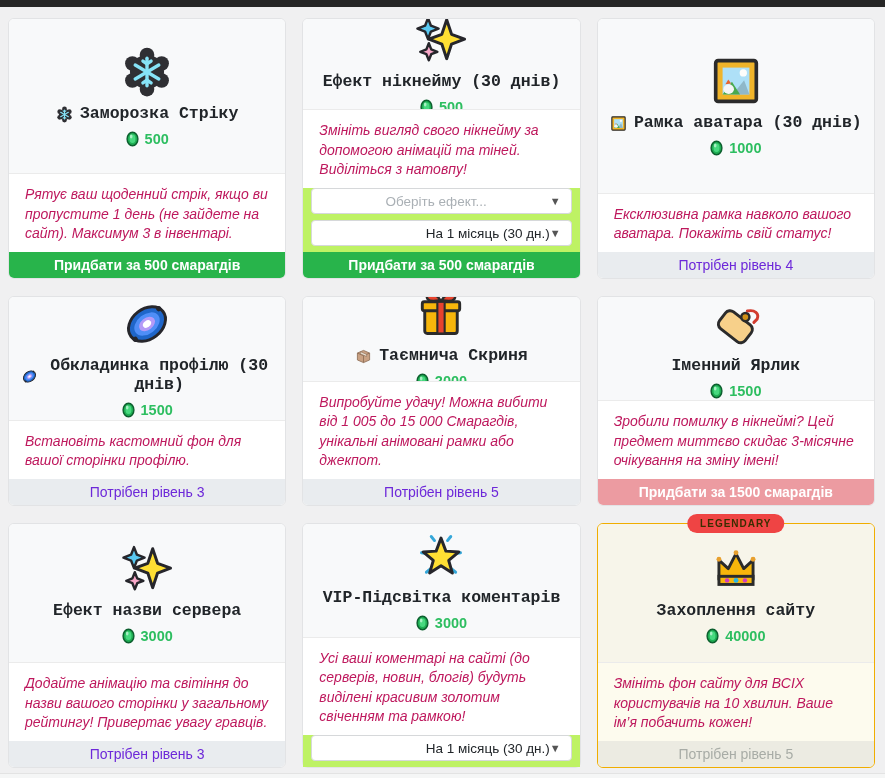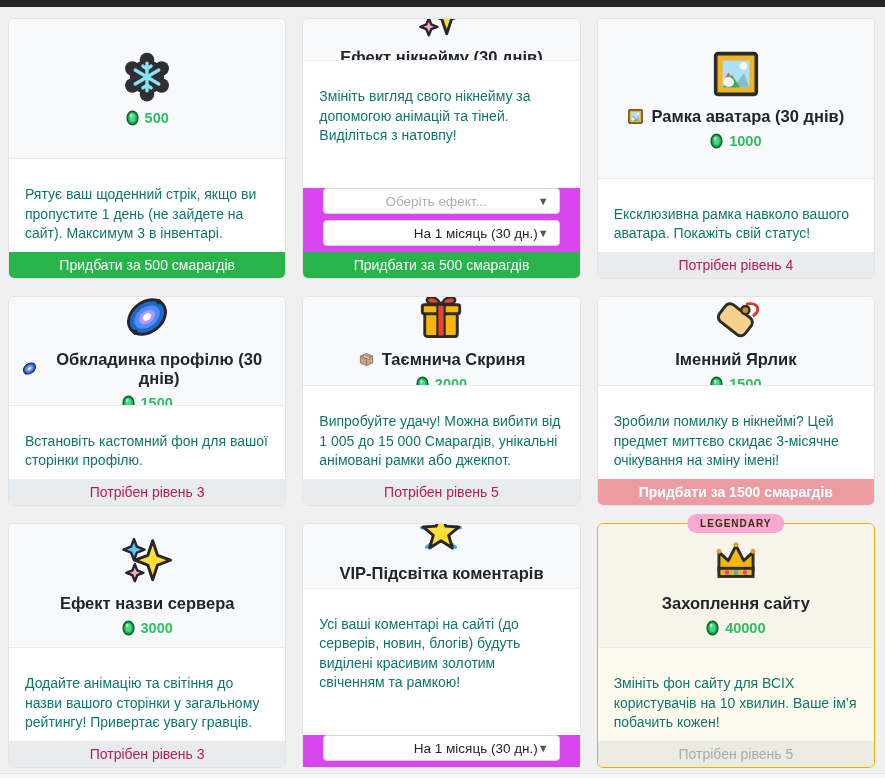--- a/index.html
+++ b/index.html
@@ -44,42 +44,44 @@
   .big-icon svg { width: 52px; height: 52px; display: block; }
   .title {
     font-size: 16.5px;
     font-weight: 700;
     color: #212529;
     display: flex;
     align-items: center;
     justify-content: center;
     gap: 7px;
     line-height: 1.15;
+    font-family: Liberation Mono, monospace;
   }
   .title-icon, .title-icon svg { width: 17px; height: 17px; display: inline-block; flex: 0 0 auto; }
   .price {
     display: flex;
     align-items: center;
     justify-content: center;
     gap: 6px;
     font-weight: 700;
     font-size: 14.5px;
     color: #2dbe60;
   }
   .price svg { width: 13px; height: 16px; display: block; }
   .card-body {
     border-top: 1px solid #ebebeb;
     background: #fff;
-    padding: 26px 16px 8px;
+    padding: 11px 16px 8px;
     font-size: 14px;
     line-height: 1.4;
-    color: #0f766e;
+    color: #be185d;
     flex: 0 0 auto;
-  }
-  .selects { padding: 0 20px; background: #d946ef; margin-top: 34px; }
+    font-style: italic;
+  }
+  .selects { padding: 0 8px; background: #bef264; }
   .select {
     height: 26px;
     border: 1px solid #d6d8da;
     border-radius: 4px;
     background: #fff;
     display: flex;
     align-items: center;
     padding: 0 10px;
     margin-bottom: 6px;
     font-size: 13.5px;
@@ -94,34 +96,34 @@
     height: 26px;
     width: 100%;
     border: none;
     border-radius: 0 0 5px 5px;
     font-family: "Liberation Sans", sans-serif;
     font-size: 14px;
     display: flex;
     align-items: center;
     justify-content: center;
   }
-  .action.buy { background: #28b44b; color: #ffffff; font-weight: 400; cursor: pointer; }
+  .action.buy { background: #28b44b; color: #ffffff; font-weight: 700; cursor: pointer; }
   .action.danger { background: #ec9ba1; color: #ffffff; font-weight: 700; cursor: pointer; }
-  .action.locked { background: #e9ecef; color: #be185d; font-weight: 400; }
+  .action.locked { background: #e9ecef; color: #6d28d9; font-weight: 400; }
   
   .card.legendary { border: 1px solid #f0ad00; background: #fdfbee; }
   .card.legendary .card-top { background: #f7f5ea; }
   .card.legendary .card-body, .card.legendary .selects { background: #fdfbee; }
   .card.legendary .action.locked { background: #ecebe2; color: #a8aca6; }
   .badge-legendary {
     position: absolute;
     top: -10px;
     left: 50%;
     transform: translateX(-50%);
-    background: #f9a8d4;
+    background: #ef4444;
     color: #3c2e00;
     font-size: 10px;
     font-weight: 700;
     letter-spacing: 1px;
     padding: 4px 13px;
     border-radius: 11px;
     z-index: 2;
   }
   .bottom-strip { margin-top: 5px; border-top: 1px solid #e3e3e3; background: #f5f6f6; height: 8px; }
   .hidden-defs { position: absolute; width: 0; height: 0; overflow: hidden; }
@@ -226,20 +228,26 @@
 
 <div class="grid">
 
   <div class="card">
     <div class="card-top">
       <span class="big-icon">
           <svg>
             <use href="#sym-snowflake"></use>
           </svg>
         </span>
+      <div class="title">
+        <span class="title-icon"><svg>
+              <use href="#sym-snowflake"></use>
+            </svg></span>
+        <span>Заморозка Стріку</span>
+      </div>
       <div class="price">
         <svg>
             <use href="#sym-emerald"></use>
           </svg>
         <span>500</span>
       </div>
     </div>
     <div class="card-body">
       <p>Рятує ваш щоденний стрік, якщо ви пропустите 1 день (не зайдете на сайт). Максимум 3 в інвентарі.</p>
     </div>

